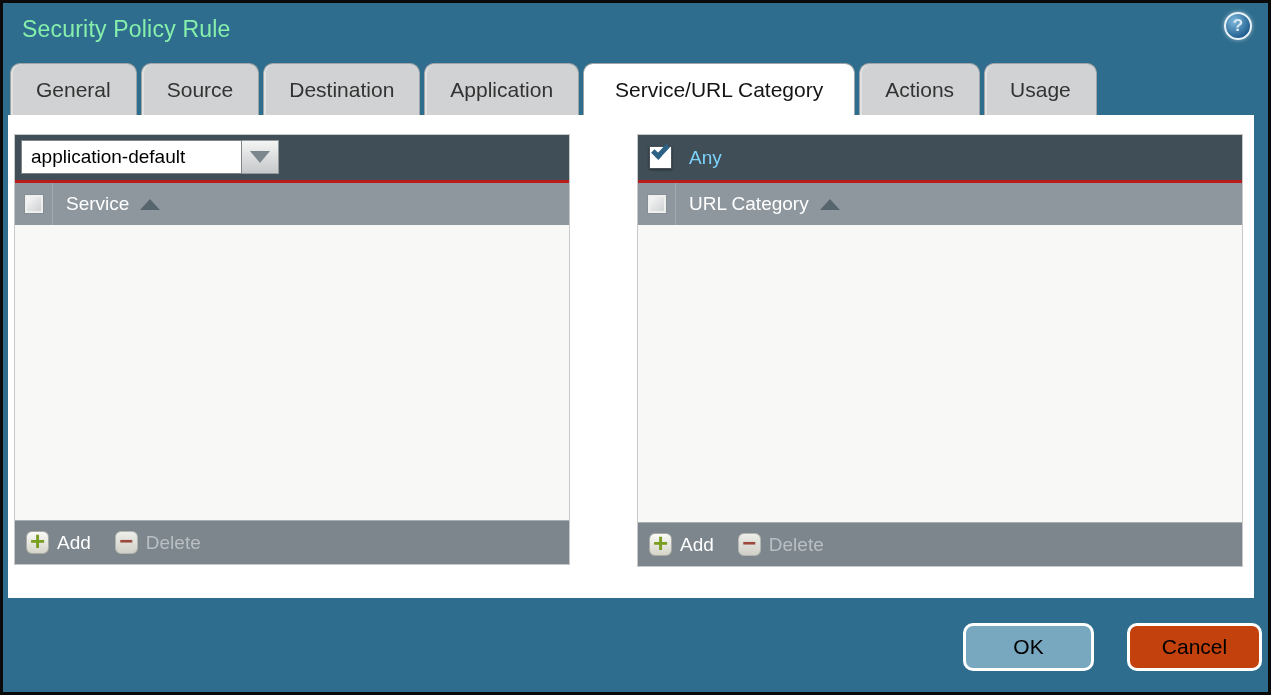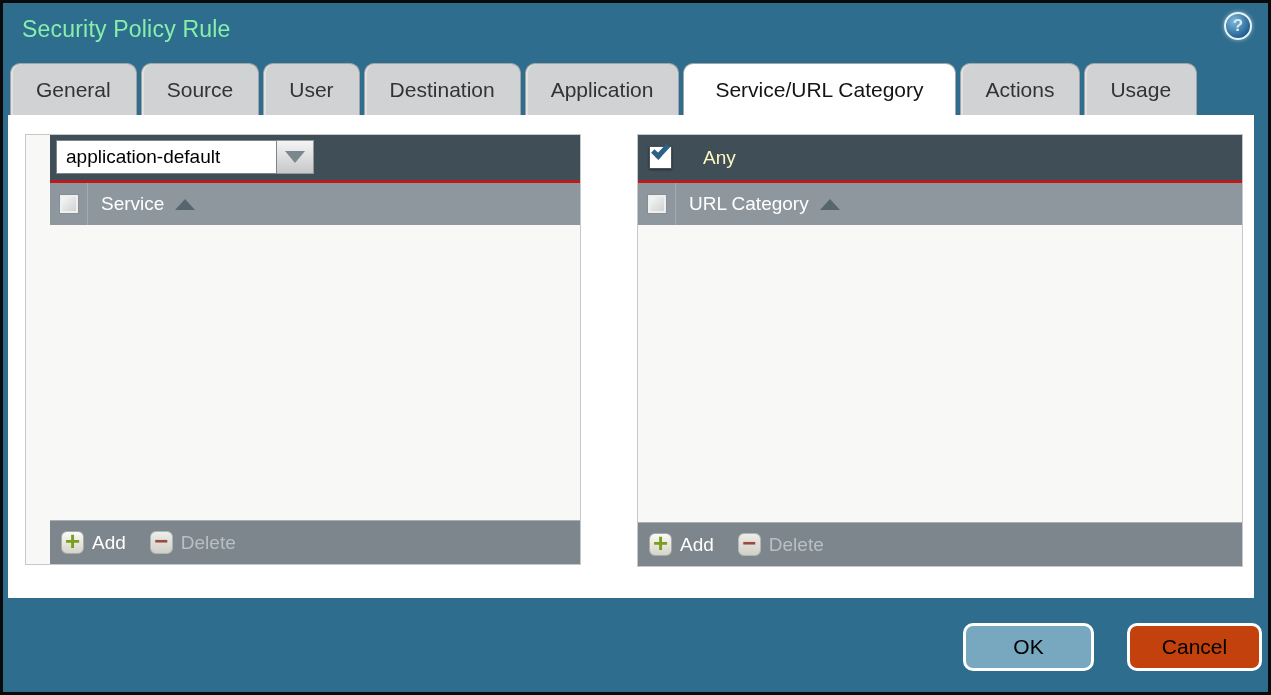--- a/index.html
+++ b/index.html
@@ -48,21 +48,21 @@
   
   .content {
     position: absolute; left: 5px; top: 112px; width: 1246px; height: 483px;
     background: #ffffff;
   }
   .panel {
     position: absolute; top: 19px;
     border: 1px solid #c6c8c9; background: #f8f8f7;
     display: flex; flex-direction: column;
   }
-  .panel.left  { left: 17px;  width: 556px; height: 431px; padding-left: 24px; }
+  .panel.left  { left: 6px;  width: 556px; height: 431px; }
   .panel.right { left: 629px; width: 606px; height: 433px; }
 
   .toolbar { flex: none; height: 45px; background: #3f4e57; position: relative; }
   .colheader {
     flex: none; height: 45px; background: #8e979e;
     border-top: 3px solid #b91c1c; display: flex; align-items: center;
   }
   .list-body { flex: 1; background: #f8f8f7; }
   .panel-footer {
     flex: none; height: 44px; background: #7d868d;
@@ -93,21 +93,21 @@
   .any-checkbox {
     position: relative; width: 23px; height: 23px;
     background: #ffffff; border: 1px solid #4a5258;
     box-shadow: 0 1px 2px rgba(0,0,0,0.4); cursor: pointer;
   }
   .check-shape {
     position: absolute; left: 2px; top: -2px; width: 17px; height: 10px;
     border-left: 5px solid #2d6285; border-bottom: 5px solid #2d6285;
     transform: rotate(-47deg);
   }
-  .any-label { color: #fef9c3; font-size: 19px; margin-left: 31px; }
+  .any-label { color: #7dd3fc; font-size: 19px; margin-left: 17px; }
 
   
   .cb-cell { width: 37px; display: flex; justify-content: center; flex: none; }
   .checkbox-small {
     width: 20px; height: 20px;
     background: linear-gradient(135deg, #fdfdfd, #c9cccd);
     border: 1px solid #87909596; border: 1px solid #878f95;
     box-shadow: inset 0 0 0 2px #eef0f0;
     cursor: pointer;
   }
@@ -150,21 +150,20 @@
 
 <div class="screen">
   <div class="dialog">
 
     <div class="title">Security Policy Rule</div>
     <div class="help-icon">?</div>
 
     <div class="tabs">
       <div class="tab">General</div>
       <div class="tab">Source</div>
-      <div class="tab">User</div>
       <div class="tab">Destination</div>
       <div class="tab">Application</div>
       <div class="tab active">Service/URL Category</div>
       <div class="tab">Actions</div>
       <div class="tab">Usage</div>
     </div>
 
     <div class="content">
 
       <div class="panel left">

